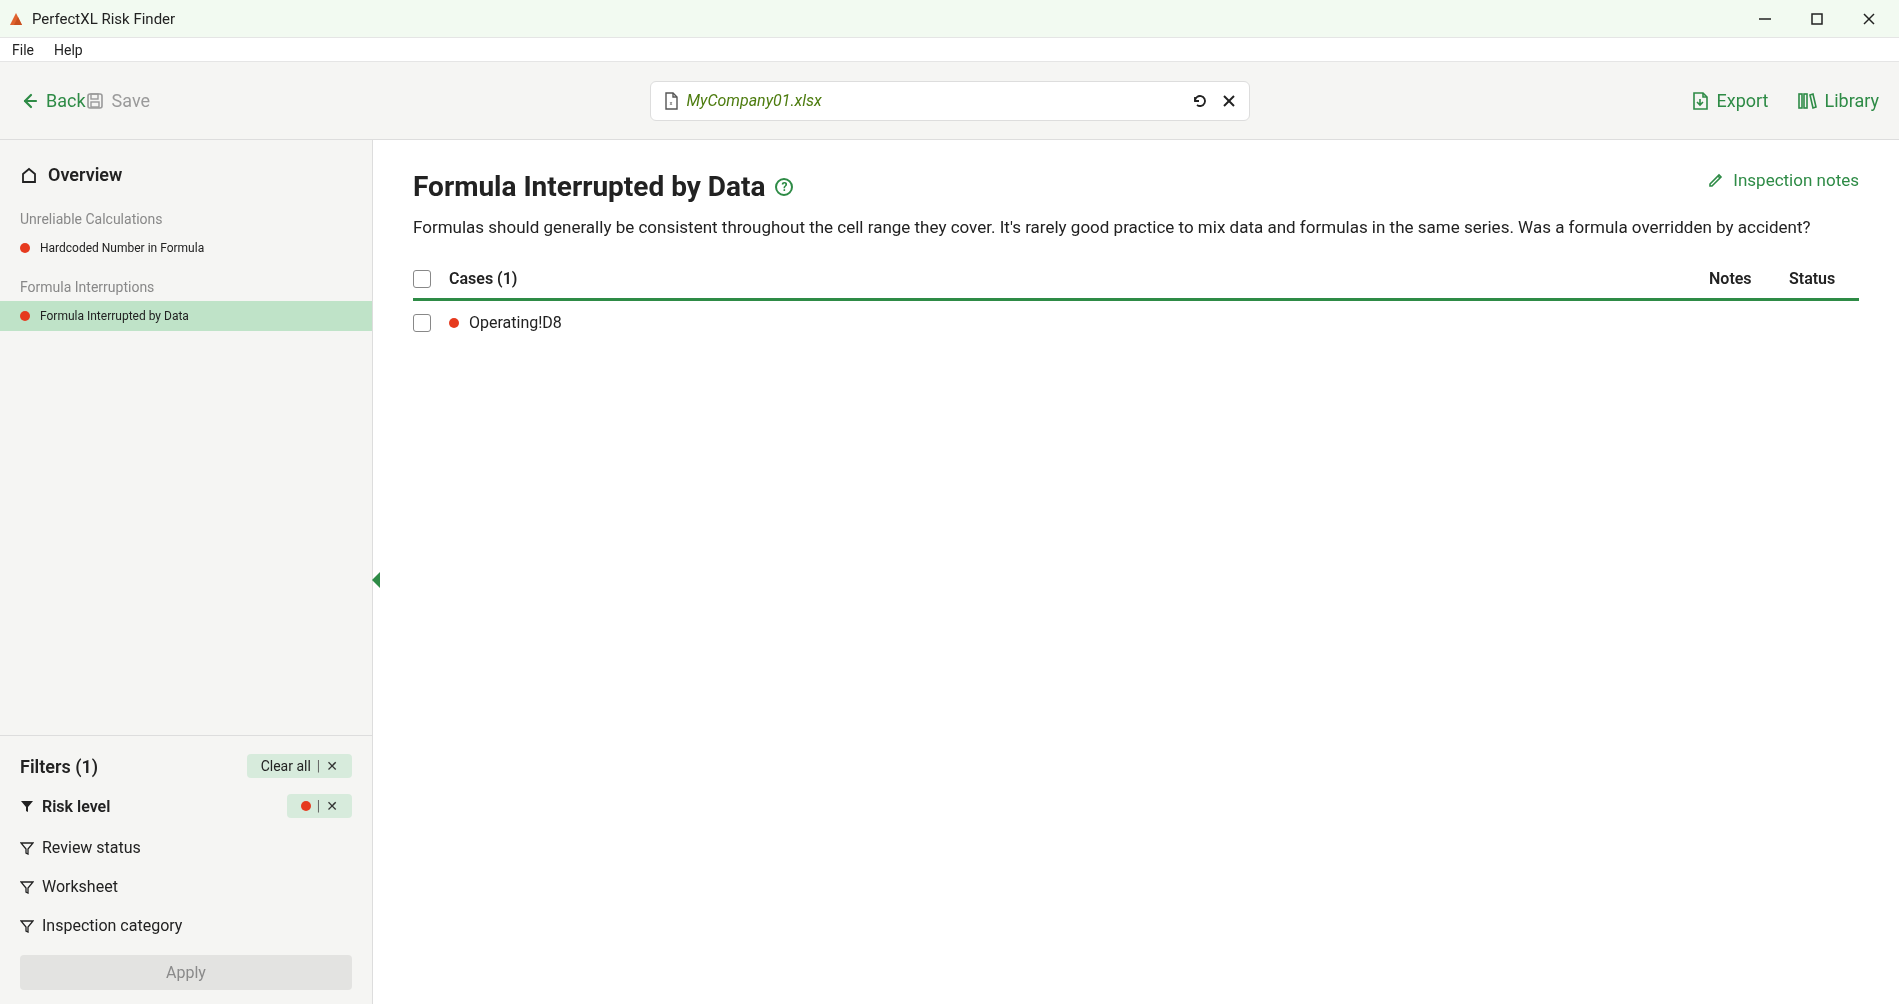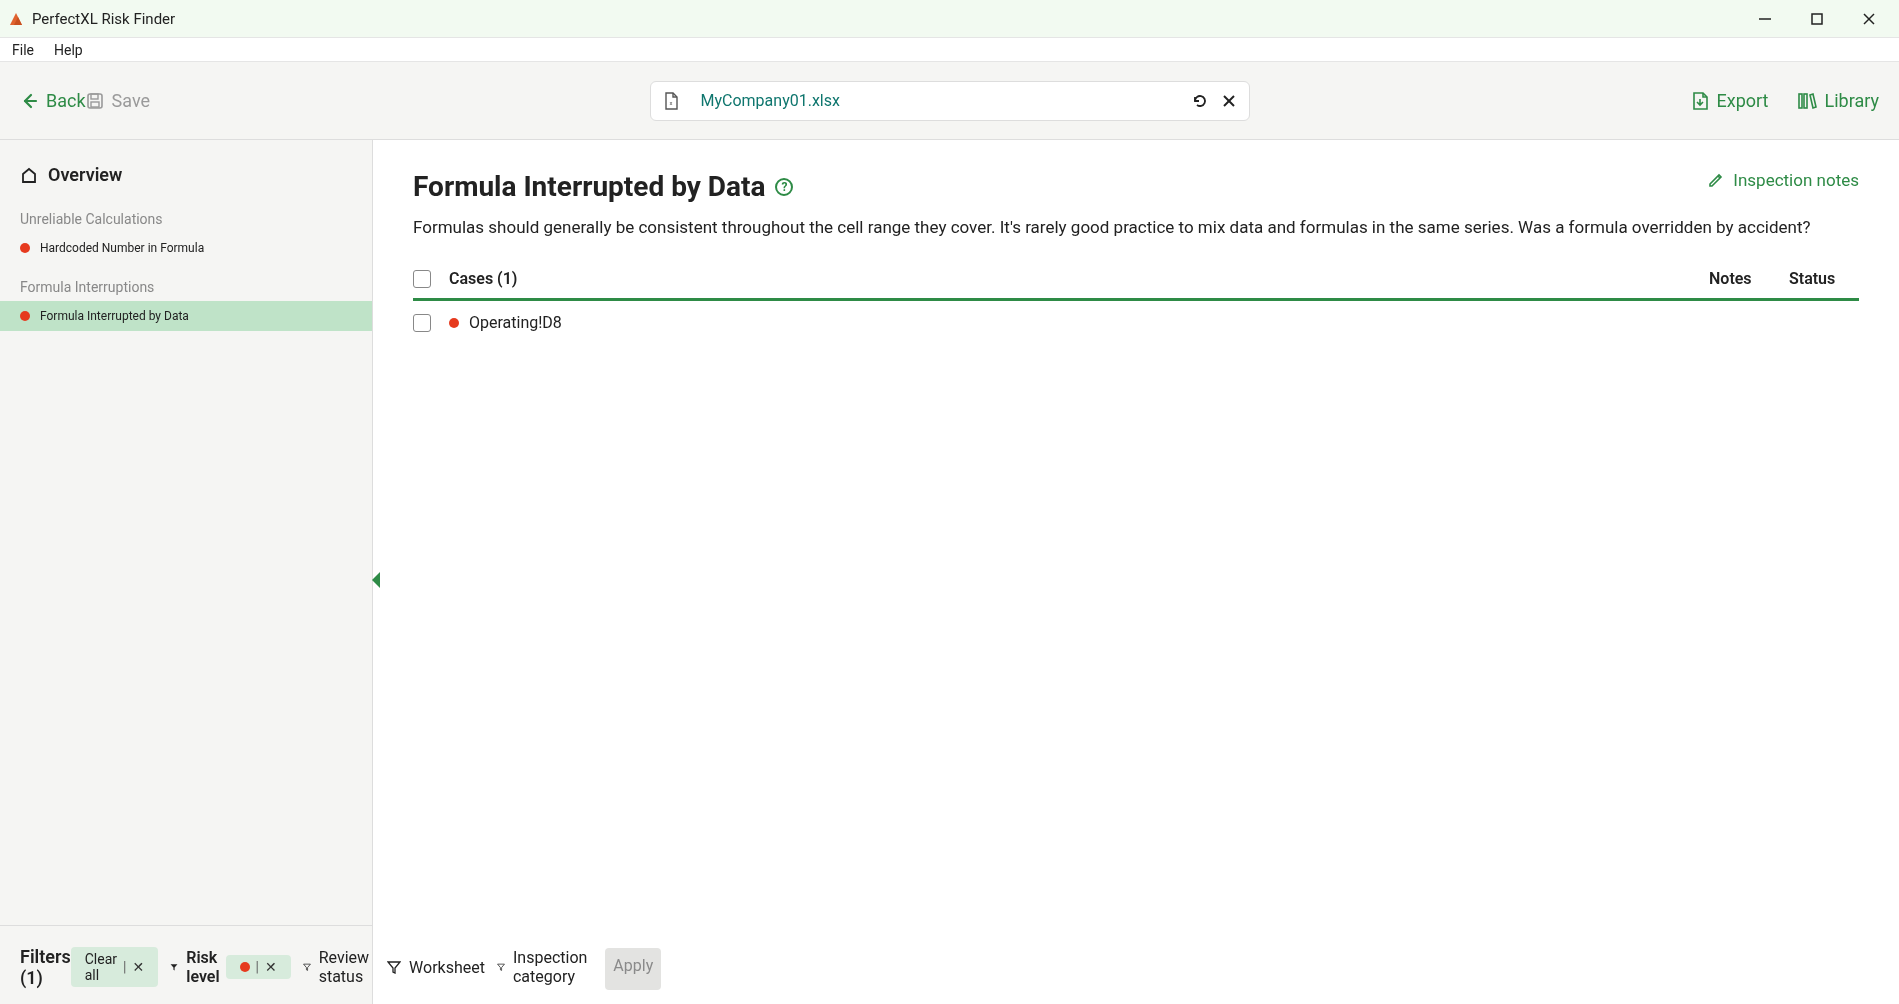--- a/index.html
+++ b/index.html
@@ -70,21 +70,21 @@
   transform: translateX(-50%);
   display: flex;
   align-items: center;
   background: #fff;
   border: 1px solid #ddd;
   border-radius: 6px;
   height: 40px;
   width: 600px;
   padding: 0 12px;
 }
-.tb-center .fname { flex: 1; font-size: 16px; color: #0f766e; padding-left: 22px; }
+.tb-center .fname { flex: 1; font-size: 16px; color: #4d7c0f; padding-left: 8px; font-style: italic; }
 .tb-center .fbtns { display: flex; gap: 12px; }
 .tb-center .fbtn { cursor: pointer; display: flex; align-items: center; }
 .tb-right { margin-left: auto; display: flex; gap: 28px; }
 .tb-action { color: #2e8b46; display: flex; align-items: center; gap: 8px; font-size: 18px; cursor: pointer; }
 
 
 .main {
   flex: 1;
   display: flex;
   overflow: hidden;
@@ -127,21 +127,21 @@
   right: -10px;
   top: 430px;
   width: 12px; height: 20px;
   cursor: pointer;
 }
 
 
 .filters {
   border-top: 1px solid #dddddd;
   padding: 18px 20px 14px 20px;
-  display: flex; flex-direction: row; gap: 12px;
+  display: flex; flex-direction: column; gap: 12px;
 }
 .filters-header {
   display: flex; align-items: center; justify-content: space-between;
 }
 .filters-header .ftitle { font-size: 18px; font-weight: 600; }
 .chip {
   display: inline-flex; align-items: center; gap: 6px;
   background: #d7ebdc; border-radius: 4px;
   padding: 4px 14px; font-size: 14px;
   cursor: pointer;

